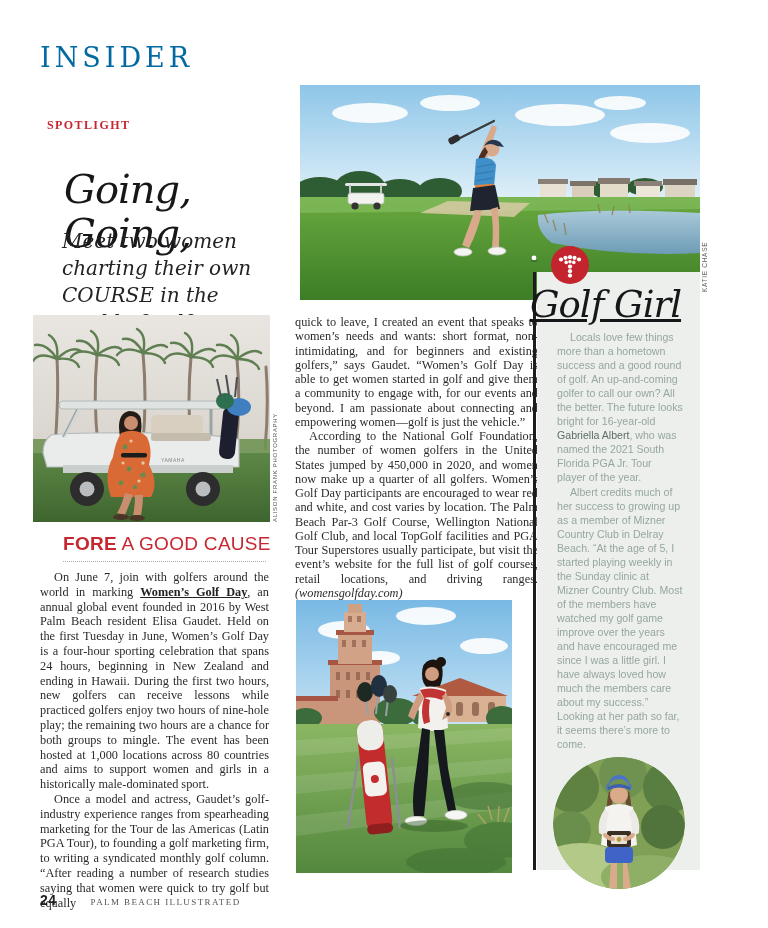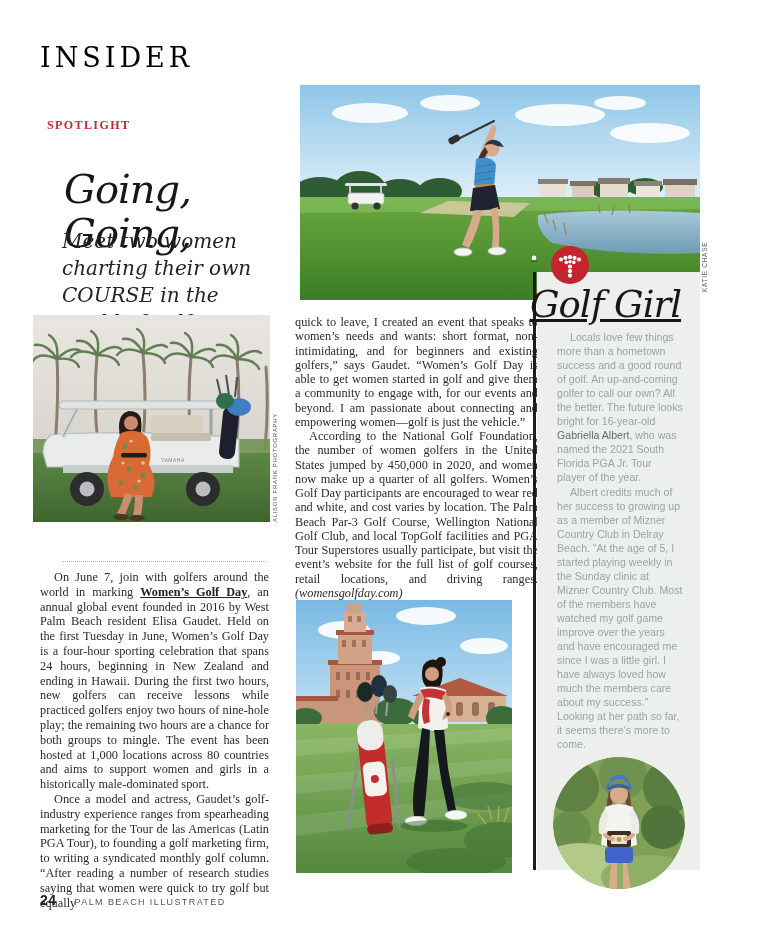--- a/index.html
+++ b/index.html
@@ -5,21 +5,21 @@
   html,body{margin:0;padding:0;background:#9a9a9a;}
   #page{
     position:relative;width:768px;height:928px;background:#ffffff;
     margin:0 auto;overflow:hidden;
     font-family:"Liberation Serif",serif;color:#2b2b2b;
   }
   
   .brand{
     position:absolute;left:40px;top:42px;
     font-family:"DejaVu Serif",serif;font-size:27px;font-weight:400;
-    letter-spacing:4px;color:#000000;
+    letter-spacing:4px;color:#0369a1;
   }
   .kicker{
     position:absolute;left:47px;top:118px;
     font-family:Liberation Serif, serif;font-size:12px;font-weight:700;
     letter-spacing:1.4px;color:#c62832;
   }
   .headline{
     position:absolute;left:64px;top:132px;width:260px;
     font-family:"DejaVu Serif",serif;font-style:italic;
     font-size:40px;line-height:44px;color:#17171a;letter-spacing:-1px;margin-top:35px;
@@ -79,21 +79,21 @@
     font-size:10.6px;line-height:14.05px;color:#96a79f;text-align:left;
   }
   #sidebar-body p{margin:0;text-indent:13px;}
   #sidebar-body strong{font-weight:400;color:#5d6e66;}
   
   #footer{
     position:absolute;left:40px;top:892px;
     font-family:"Liberation Sans",sans-serif;font-size:9px;color:#4f4f4f;
   }
   #footer .pagenum{font-weight:700;font-size:14px;color:#1f1f1f;letter-spacing:.5px;}
-  #footer .mag{margin-left:18px;letter-spacing:1.4px;color:#555;}
+  #footer .mag{margin-left:34px;letter-spacing:1.4px;color:#555;font-family:Liberation Serif, serif;}
 </style>
 </head>
 <body>
 
 <div id="page">
 
   <div class="brand">INSIDER</div>
 
   <div class="kicker">SPOTLIGHT</div>
   <div class="headline">
@@ -285,20 +285,23 @@
         <rect x="88" y="138" width="26" height="4.5" rx="2" fill="#1c1c1c"></rect>
         <path d="M92 178 Q88 192 84 198 L92 200 Q96 190 100 180 Z" fill="#c98e70"></path>
         <path d="M102 180 Q102 192 100 200 L108 200 Q110 190 110 180 Z" fill="#c98e70"></path>
         <ellipse cx="88" cy="202" rx="8" ry="3" fill="#4a3626"></ellipse>
         <ellipse cx="104" cy="203" rx="8" ry="3" fill="#4a3626"></ellipse>
       </g>
     </svg>
   </div>
   <div class="v-credit" id="credit-cart">ALISON FRANK PHOTOGRAPHY</div>
 
+  <div class="fore-heading">
+    <span class="b">FORE</span><span> A GOOD CAUSE</span>
+  </div>
   <div class="dotted-rule"></div>
 
   <div class="bodycol" id="col-left">
     <p class="ind"><span>On June 7, join with golfers around the world in marking </span><strong>Women’s Golf Day</strong><span>, an annual global event founded in 2016 by West Palm Beach resident Elisa Gaudet. Held on the first Tuesday in June, Women’s Golf Day is a four-hour sporting celebration that spans 24 hours, beginning in New Zealand and ending in Hawaii. During the first two hours, new golfers can receive lessons while practiced golfers enjoy two hours of nine-hole play; the remaining two hours are a chance for both groups to mingle. The event has been hosted at 1,000 locations across 80 countries and aims to support women and girls in a historically male-dominated sport.</span></p>
     <p class="ind">Once a model and actress, Gaudet’s golf-industry experience ranges from spearheading marketing for the Tour de las Americas (Latin PGA Tour), to founding a golf marketing firm, to writing a syndicated monthly golf column. “After reading a number of research studies saying that women were quick to try golf but equally</p>
   </div>
 
   <div class="bodycol" id="col-mid">
     <p>quick to leave, I created an event that speaks to women’s needs and wants: short format, non-intimidating, and for beginners and existing golfers,” says Gaudet. “Women’s Golf Day is able to get women started in golf and give them a community to engage with, for our events and beyond. I am passionate about connecting and empowering women—golf is just the vehicle.”</p>
     <p class="ind"><span>According to the National Golf Foundation, the number of women golfers in the United States jumped by 450,000 in 2020, and women now make up a quarter of all golfers. Women’s Golf Day participants are encouraged to wear red and white, and cost varies by location. The Palm Beach Par-3 Golf Course, Wellington National Golf Club, and local TopGolf facilities and PGA Tour Superstores usually participate, but visit the event’s website for the full list of golf courses, retail locations, and driving ranges. </span><em>(womensgolfday.com)</em></p>

